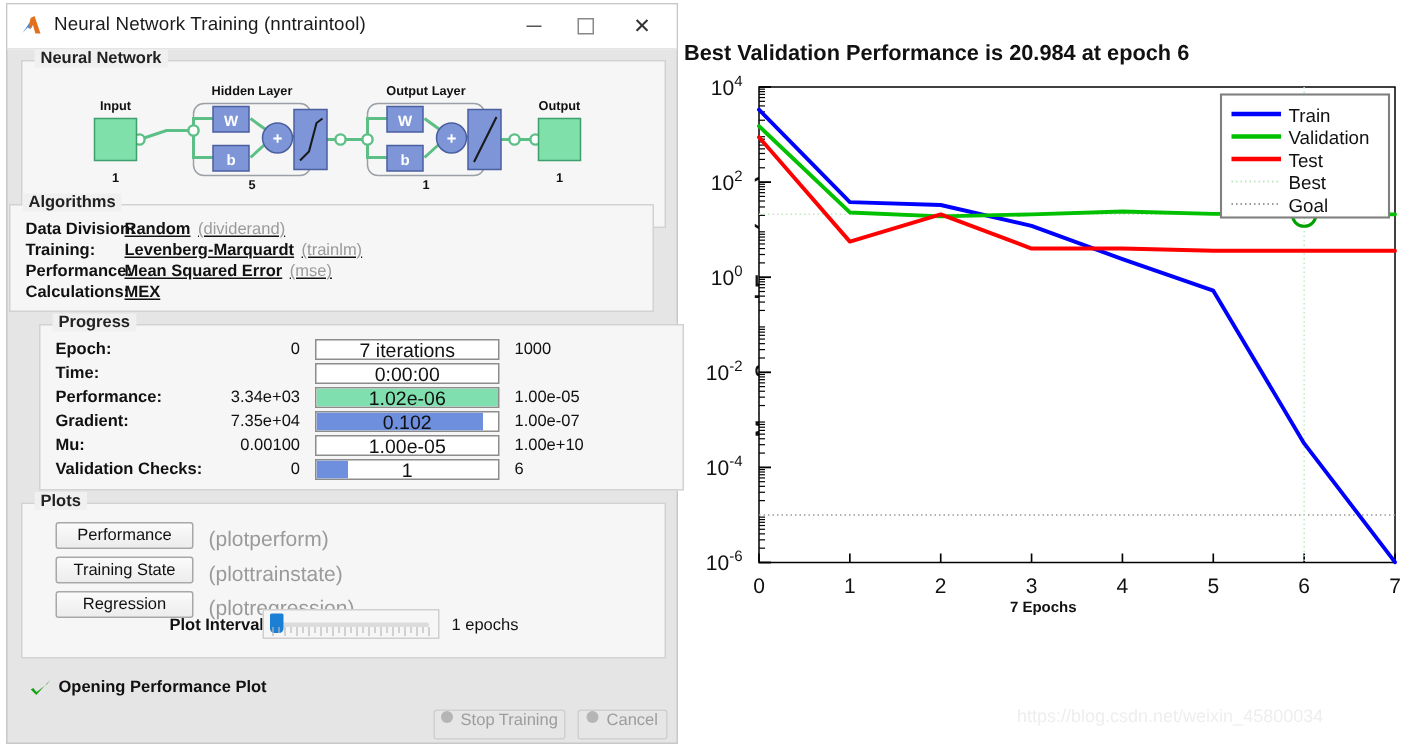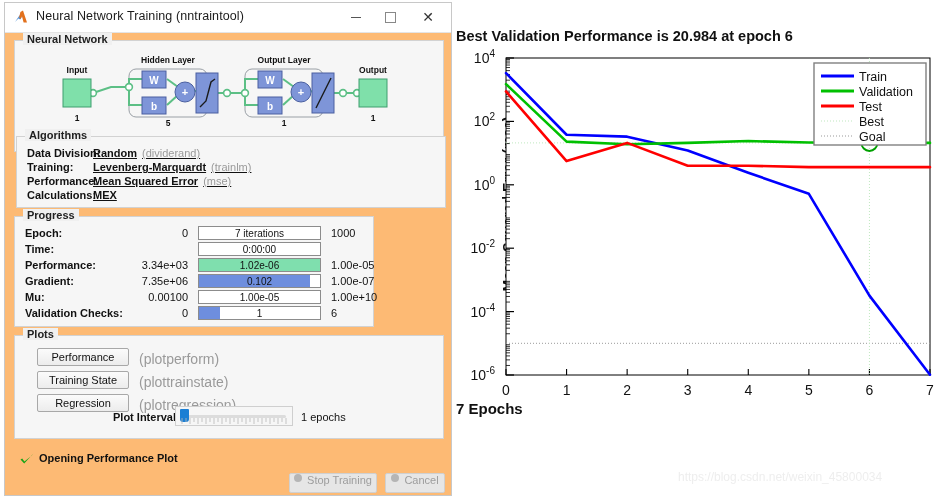--- a/index.html
+++ b/index.html
@@ -8,21 +8,21 @@
     background: #ffffff;
     font-family: "Liberation Sans", sans-serif;
     overflow: hidden;
   }
   #root { position: relative; width: 935px; height: 500px; background: #fff; }
 
   
   #nntool {
     position: absolute; left: 4px; top: 2px;
     width: 448px; height: 494px;
-    background: #fdba74;
+    background: #e5e5e5;
     border: 1px solid #c8c8c8;
     box-sizing: border-box;
   }
   .titlebar {
     position: relative; height: 29px; background: #ffffff;
     border-bottom: 1px solid #e4e4e4;
   }
   .tb-icon { position: absolute; left: 9px; top: 7px; width: 16px; height: 15px; }
   .tb-title {
     position: absolute; left: 31px; top: 6px;
@@ -47,22 +47,22 @@
     border: 1px solid #d2d2d2;
     background: #f6f6f6;
     box-sizing: border-box;
   }
   .group-title {
     position: absolute; top: -8px; left: 8px;
     background: #f0f0f0; padding: 0 4px;
     font-size: 11px; font-weight: bold; color: #222;
   }
   #grp-nn     { left: 9px;  top: 37px;  width: 430px; height: 112px; text-decoration: underline; }
-  #grp-alg    { left: 11px;  top: 133px; width: 430px; height: 72px; }
-  #grp-prog   { left: 9px;  top: 213px; width: 360px; height: 111px; }
+  #grp-alg    { left: 1px;  top: 133px; width: 430px; height: 72px; }
+  #grp-prog   { left: 21px;  top: 213px; width: 430px; height: 111px; }
   #grp-plots  { left: 9px;  top: 332px; width: 430px; height: 104px; }
 
   
   #nn-diagram { position: absolute; left: 0; top: 8px; width: 430px; height: 78px; }
 
   
   .alg-row { position: absolute; font-size: 11px; color: #111; white-space: nowrap; }
   .alg-label { position: absolute; left: 10px; font-weight: bold; }
   .alg-val { position: absolute; left: 76px; font-weight: bold; text-decoration: underline; }
   .alg-paren { color: #9a9a9a; font-weight: normal; margin-left: 5px; }
@@ -74,21 +74,21 @@
   .pr-bar {
     position: absolute; left: 183px; top: 0;
     width: 123px; height: 14px;
     border: 1px solid #8c8c8c; background: #ffffff;
     box-sizing: border-box; overflow: hidden;
   }
   .pr-fill { position: absolute; left: 0; top: 0; height: 100%; }
   .pr-bartext {
     position: absolute; left: 0; top: 0; width: 100%; height: 100%;
     display: flex; align-items: center; justify-content: center;
-    font-size: 10px; color: #111;
+    font-size: 13px; color: #111;
   }
   .pr-right { position: absolute; left: 316px; top: 1px; white-space: nowrap; }
 
   
   .plotbtn {
     position: absolute; left: 22px; width: 92px; height: 18px;
     background: linear-gradient(#fbfbfb,#ececec);
     border: 1px solid #a8a8a8; border-radius: 2px;
     display: flex; align-items: center; justify-content: center;
     font-size: 11px; color: #111; font-weight: normal;
@@ -127,21 +127,21 @@
     position: absolute; left: 0; top: 28px; width: 479px;
     text-align: left; font-size: 14.5px; font-weight: bold; color: #111;
   }
   #ylabel {
     position: absolute; left: -78px; top: 196px; width: 260px;
     transform: rotate(-90deg);
     text-align: center; font-size: 14px; font-weight: bold; color: #111;
   }
   #xlabel {
     position: absolute; left: 0; top: 400px; width: 479px;
-    font-size: 15px; font-weight: bold; color: #111;
+    text-align: center; font-size: 10px; font-weight: bold; color: #111;
   }
   #plotsvg { position: absolute; left: 0; top: 0; }
   #watermark {
     position: absolute; left: 222px; top: 470px;
     font-size: 12px; color: #eeeeee; white-space: nowrap;
   }
 </style>
 </head>
 <body>
 
@@ -281,21 +281,21 @@
             <div class="pr-label">Performance:</div>
             <div class="pr-left">3.34e+03</div>
             <div class="pr-bar">
               <div class="pr-fill" style="width: 100%; background: rgb(127, 223, 174);"></div>
               <div class="pr-bartext">1.02e-06</div>
             </div>
             <div class="pr-right">1.00e-05</div>
           </div>
           <div class="pr-row" style="top: 57px;">
             <div class="pr-label">Gradient:</div>
-            <div class="pr-left">7.35e+06</div>
+            <div class="pr-left">7.35e+04</div>
             <div class="pr-bar">
               <div class="pr-fill" style="width: 92%; background: rgb(110, 142, 222);"></div>
               <div class="pr-bartext">0.102</div>
             </div>
             <div class="pr-right">1.00e-07</div>
           </div>
           <div class="pr-row" style="top: 73px;">
             <div class="pr-label">Mu:</div>
             <div class="pr-left">0.00100</div>
             <div class="pr-bar">

